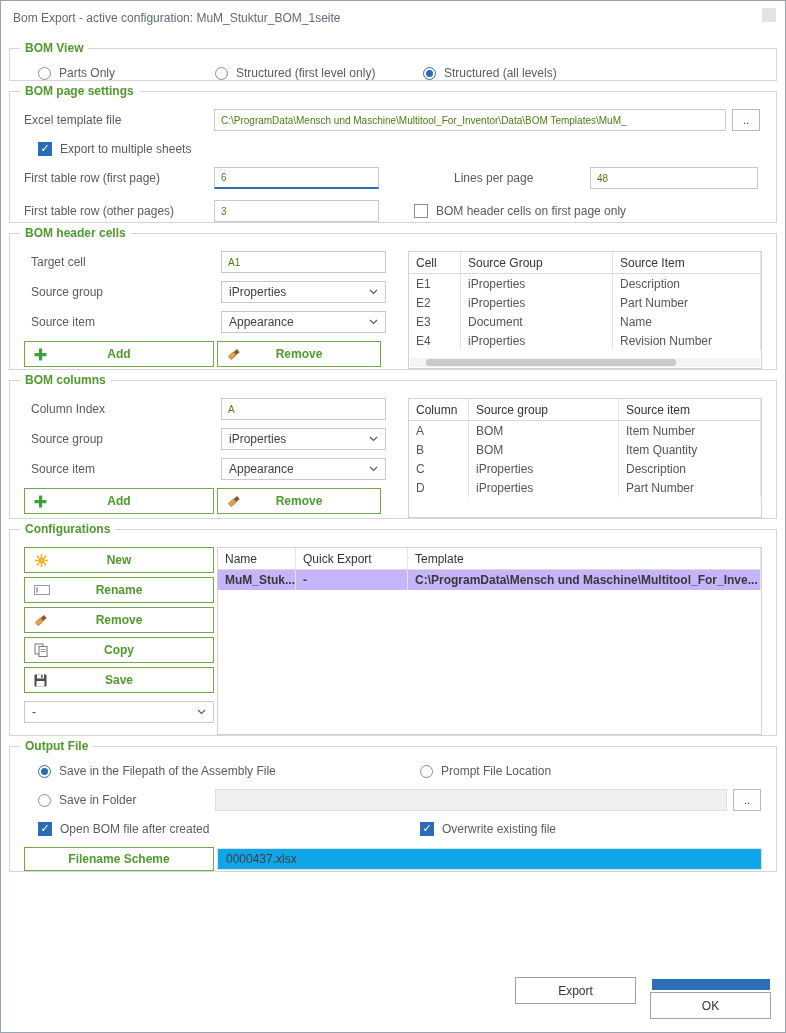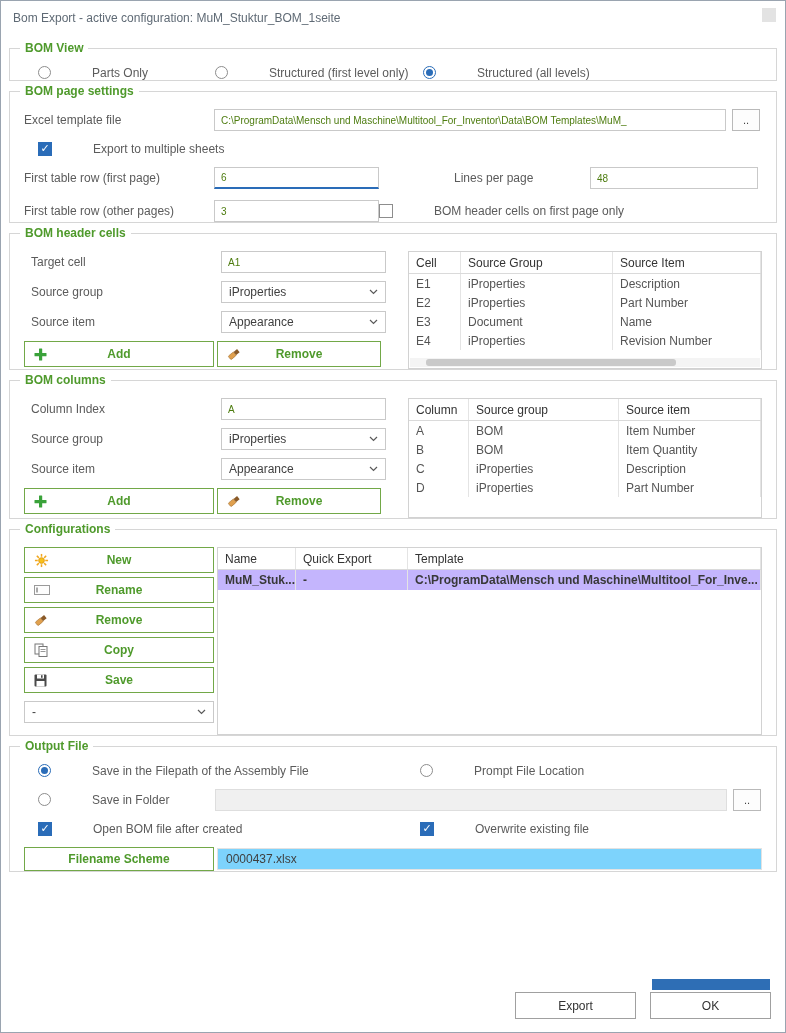--- a/index.html
+++ b/index.html
@@ -16,25 +16,25 @@
 
   .row { display: flex; align-items: center; margin-bottom: 11px; }
   .row:last-child { margin-bottom: 0; }
   .lbl { width: 190px; font-size: 12px; color: #5b5b5b; flex-shrink: 0; }
   .lbl2 { width: 136px; margin-left: 75px; font-size: 12px; color: #5b5b5b; flex-shrink: 0; }
 
   .inp { height: 22px; border: 1px solid #c9c9c9; font-family: inherit; font-size: 10px; color: #4d7c0f; padding: 0 6px; background: #fff; }
   .inp.focused { border-bottom: 2px solid #2a6cb8; }
   .inp.disabled { background: #f0f0f0; border-color: #dedede; }
   .w165 { width: 165px; } .w168 { width: 168px; } .w512 { width: 512px; }
-  .readonly-field { height: 22px; flex: 1; margin-left: 3px; background: #7dd3fc; border: 1px solid #e2e2e2; font-size: 12px; color: #3f3f3f; display: flex; align-items: center; padding: 0 8px; }
+  .readonly-field { height: 22px; flex: 1; margin-left: 3px; background: #0ea5e9; border: 1px solid #e2e2e2; font-size: 12px; color: #3f3f3f; display: flex; align-items: center; padding: 0 8px; }
 
   .browse { width: 28px; height: 22px; margin-left: 6px; border: 1px solid #b9b9b9; background: #fdfdfd; font-size: 11px; color: #444; cursor: pointer; font-family: inherit; }
 
-  .ritem { display: flex; align-items: flex-start; gap: 33px; }
+  .ritem { display: flex; align-items: flex-end; }
   .rlbl { font-size: 12px; color: #5b5b5b; }
   .radio { width: 13px; height: 13px; border-radius: 50%; border: 1px solid #8d8d8d; background: #fff; margin-right: 8px; position: relative; flex-shrink: 0; }
   .radio.on { border-color: #2a6cb8; }
   .radio.on::after { content: ""; position: absolute; left: 2px; top: 2px; right: 2px; bottom: 2px; border-radius: 50%; background: #2a6cb8; }
 
   .cb { width: 14px; height: 14px; border: 1px solid #8d8d8d; background: #fff; margin-right: 8px; position: relative; flex-shrink: 0; }
   .cb.on { background: #2a6cb8; border-color: #2a6cb8; }
   .cb.on::after { content: "\2713"; position: absolute; left: 1.5px; top: -1px; color: #fff; font-size: 11px; font-weight: bold; }
 
   .sel { height: 22px; border: 1px solid #c9c9c9; background: #fff; display: flex; align-items: center; justify-content: space-between; padding: 0 7px; font-size: 12px; color: #3f3f3f; cursor: pointer; }
@@ -55,21 +55,21 @@
   .tc { padding: 0 7px; border-right: 1px solid #e4e4e4; height: 100%; display: flex; align-items: center; white-space: nowrap; overflow: hidden; }
   .t1 .c0 { width: 52px; } .t1 .c1 { width: 152px; } .t1 .c2 { flex: 1; }
   .t2 .c0 { width: 60px; } .t2 .c1 { width: 150px; } .t2 .c2 { flex: 1; }
   .t3 .c0 { width: 78px; } .t3 .c1 { width: 112px; } .t3 .c2 { flex: 1; }
   .selrow { background: #c4b5fd; font-weight: bold; color: #383838; height: 20px; text-align: center; }
 
   .hscroll-track { position: absolute; left: 1px; right: 1px; bottom: 1px; height: 9px; background: #f4f4f4; }
   .hscroll-thumb { position: absolute; left: 16px; top: 1px; width: 250px; height: 7px; background: #c9c9c9; border-radius: 3px; }
 
   .fbtn { position: absolute; width: 121px; height: 27px; border: 1px solid #a0a0a0; background: #fff; font-family: inherit; font-size: 12px; color: #333; cursor: pointer; }
-  .export-btn { right: 149px; bottom: 13px; }
+  .export-btn { right: 149px; bottom: 28px; }
   .ok-btn { right: 14px; bottom: 13px; }
   .progress { position: absolute; right: 15px; bottom: 42px; width: 118px; height: 11px; background: #2e6eb5; }
 
   .fnbtn { width: 190px; height: 24px; }
 </style>
 </head>
 <body>
 
 <div class="dialog">
 
@@ -111,21 +111,21 @@
     </div>
     <div class="row">
       <span class="lbl">First table row (first page)</span>
       <input class="inp w165 focused" value="6" style="">
       <span class="lbl2">Lines per page</span>
       <input class="inp w168" value="48" style="">
     </div>
     <div class="row">
       <span class="lbl">First table row (other pages)</span>
       <input class="inp w165" value="3" style="">
-      <div class="ritem" style="">
+      <div class="ritem" style="margin-left:35px">
         <span class="cb"></span>
         <span class="rlbl">BOM header cells on first page only</span>
       </div>
     </div>
   </div>
 
   <div class="group">
     <span class="gtitle">BOM header cells</span>
     <div class="cols">
       <div class="formcol">

